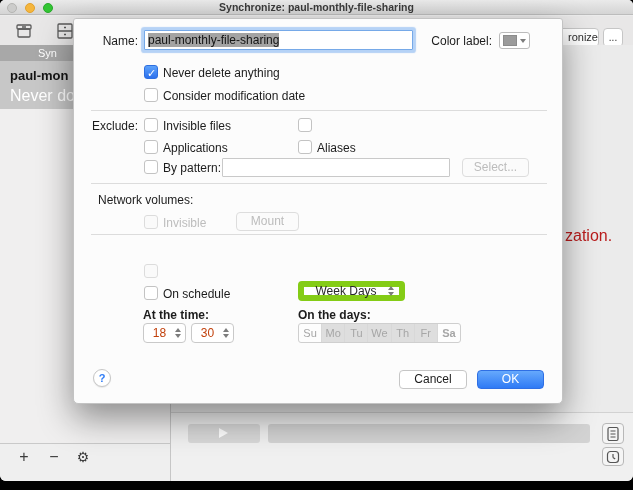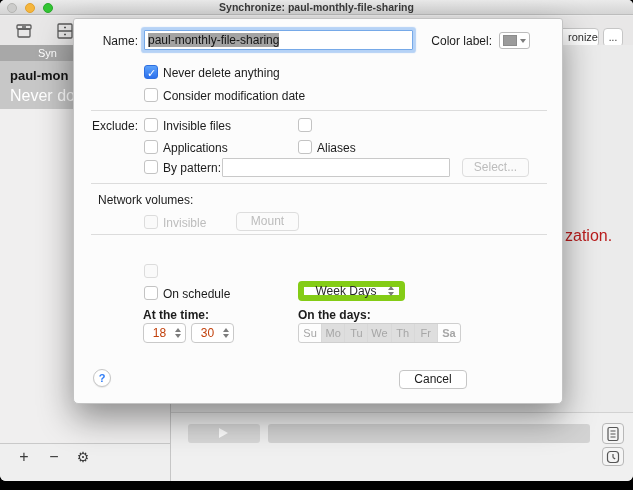--- a/index.html
+++ b/index.html
@@ -251,16 +251,17 @@
         <span class="on">Mo</span>
         <span class="on">Tu</span>
         <span class="on">We</span>
         <span class="on">Th</span>
         <span class="on">Fr</span>
         <span>Sa</span>
       </div>
 
       <div class="help-btn">?</div>
       <div class="btn" style="left:325px; top:351px; width:68px;">Cancel</div>
+      <div class="btn primary" style="left:403px; top:351px; width:67px;">OK</div>
     </div>
 
   </div>
 </div>
 
 </body></html>

